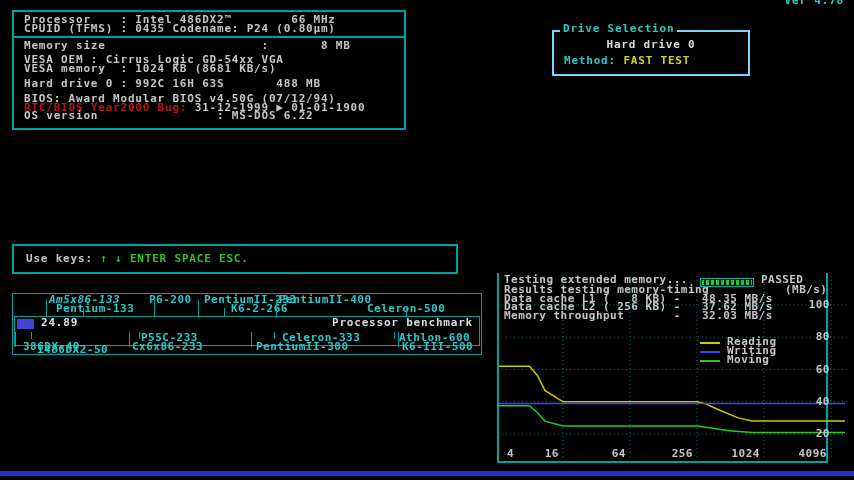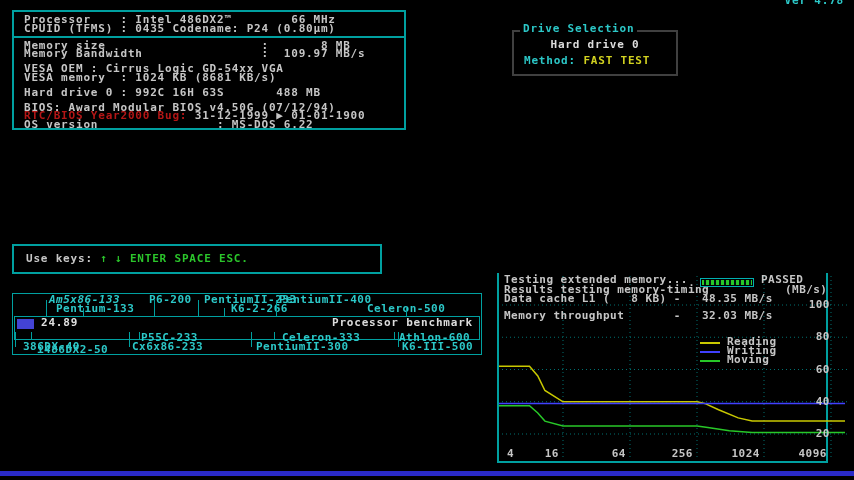--- a/index.html
+++ b/index.html
@@ -14,34 +14,34 @@
   .yellow{color:#d2d220;}
   .red{color:#b41616;}
 
   #ver{position:absolute;top:-3px;right:10px;color:#2cc8c8;}
 
   .info-box{position:absolute;left:12px;top:10px;width:394px;height:120px;
             border:2px solid #00a0a0;box-sizing:border-box;padding:4px 0 0 10px;}
   .info-box .divider{height:2px;background:#00a0a0;margin:2px 0 4px -10px;width:390px;}
   .info-box .sp{height:6px;}
 
-  .drive-box{position:absolute;left:512px;top:30px;width:166px;height:46px;
-             border:2px solid #404040;box-sizing:border-box;}
+  .drive-box{position:absolute;left:552px;top:30px;width:198px;height:46px;
+             border:2px solid #7dd3fc;box-sizing:border-box;}
   .drive-title{position:absolute;top:-7px;left:6px;background:#000;padding:0 3px;color:#2cc8c8;}
   .drive-line1{position:absolute;top:9px;left:0;width:100%;text-align:center;color:#dcdcdc;}
   .drive-line2{position:absolute;top:25px;left:10px;}
 
-  .keys-box{position:absolute;left:12px;top:244px;width:370px;height:30px;
+  .keys-box{position:absolute;left:12px;top:244px;width:446px;height:30px;
             border:2px solid #00a0a0;box-sizing:border-box;padding:9px 0 0 12px;}
 
   .bm-box{position:absolute;left:12px;top:293px;width:470px;height:62px;
           border:1px solid #00a0a0;box-sizing:border-box;}
   .bm-label{position:absolute;color:#2cc8c8;letter-spacing:.5px;}
   .bm-conn{position:absolute;width:1px;background:#00a0a0;}
-  .gauge{position:absolute;left:1px;top:22px;width:466px;height:24px;
+  .gauge{position:absolute;left:1px;top:22px;width:466px;height:30px;
          border:1px solid #00a0a0;background:#000;box-sizing:border-box;}
   .bm-bar{position:absolute;left:2px;top:2px;width:17px;height:10px;background:#4343d4;}
   .bm-score{position:absolute;left:26px;top:2px;color:#e0e0e0;}
   .bm-title{position:absolute;right:6px;top:2px;color:#dcdcdc;}
 
   .graph-box{position:absolute;left:497px;top:273px;width:331px;height:190px;
              border-left:2px solid #00a0a0;border-right:2px solid #00a0a0;
              border-bottom:2px solid #00a0a0;box-sizing:border-box;}
   .graph-box svg{display:block;}
 
@@ -62,21 +62,20 @@
 
 <div class="screen">
 
   <div id="ver">Ver 4.78</div>
 
   <div class="info-box">
     <div class="pre gray">Processor    : Intel 486DX2™        66 MHz</div>
     <div class="pre gray">CPUID (TFMS) : 0435 Codename: P24 (0.80µm)</div>
     <div class="divider"></div>
     <div class="pre gray">Memory size                     :       8 MB</div>
-    <div class="pre gray">Memory Bandwidth                :  109.97 MB/s</div>
     <div class="sp"></div>
     <div class="pre gray">VESA OEM : Cirrus Logic GD-54xx VGA</div>
     <div class="pre gray">VESA memory  : 1024 KB (8681 KB/s)</div>
     <div class="sp"></div>
     <div class="pre gray">Hard drive 0 : 992C 16H 63S       488 MB</div>
     <div class="sp"></div>
     <div class="pre gray">BIOS: Award Modular BIOS v4.50G (07/12/94)</div>
     <div class="pre"><span class="red">RTC/BIOS Year2000 Bug:</span><span class="gray"> 31-12-1999 ▶ 01-01-1900</span></div>
     <div class="pre gray">OS version                : MS-DOS 6.22</div>
   </div>
@@ -157,20 +156,21 @@
         <text x="328" y="184" fill="#c6c6c6" font-family="&quot;DejaVu Sans Mono&quot;, monospace" font-size="11" font-weight="bold" letter-spacing=".5" text-anchor="end">4096</text>
       </svg>
   </div>
 
   <div class="ovl pre" style="left:504px;top:276px;">Testing extended memory...</div>
   <div id="t-progress"></div>
   <div class="ovl pre bgreen" style="left:761px;top:276px;">PASSED</div>
   <div class="ovl pre" style="left:504px;top:285.5px;">Results testing memory-timing</div>
   <div class="ovl pre" style="left:785px;top:285.5px;">(MB/s)</div>
   <div class="ovl pre" style="left:504px;top:294.5px;">Data cache L1 (   8 KB) -   48.35 MB/s</div>
+  <div class="ovl pre" style="left:504px;top:303px;">Data cache L2 ( 256 KB) -   37.62 MB/s</div>
   <div class="ovl pre" style="left:504px;top:311.5px;">Memory throughput       -   32.03 MB/s</div>
   <div id="legend">
       <div class="legend-row">
         <span class="legend-swatch" style="background: rgb(201, 201, 0);"></span>
         <span class="legend-label">Reading</span>
       </div>
       <div class="legend-row">
         <span class="legend-swatch" style="background: rgb(64, 64, 255);"></span>
         <span class="legend-label">Writing</span>
       </div>

